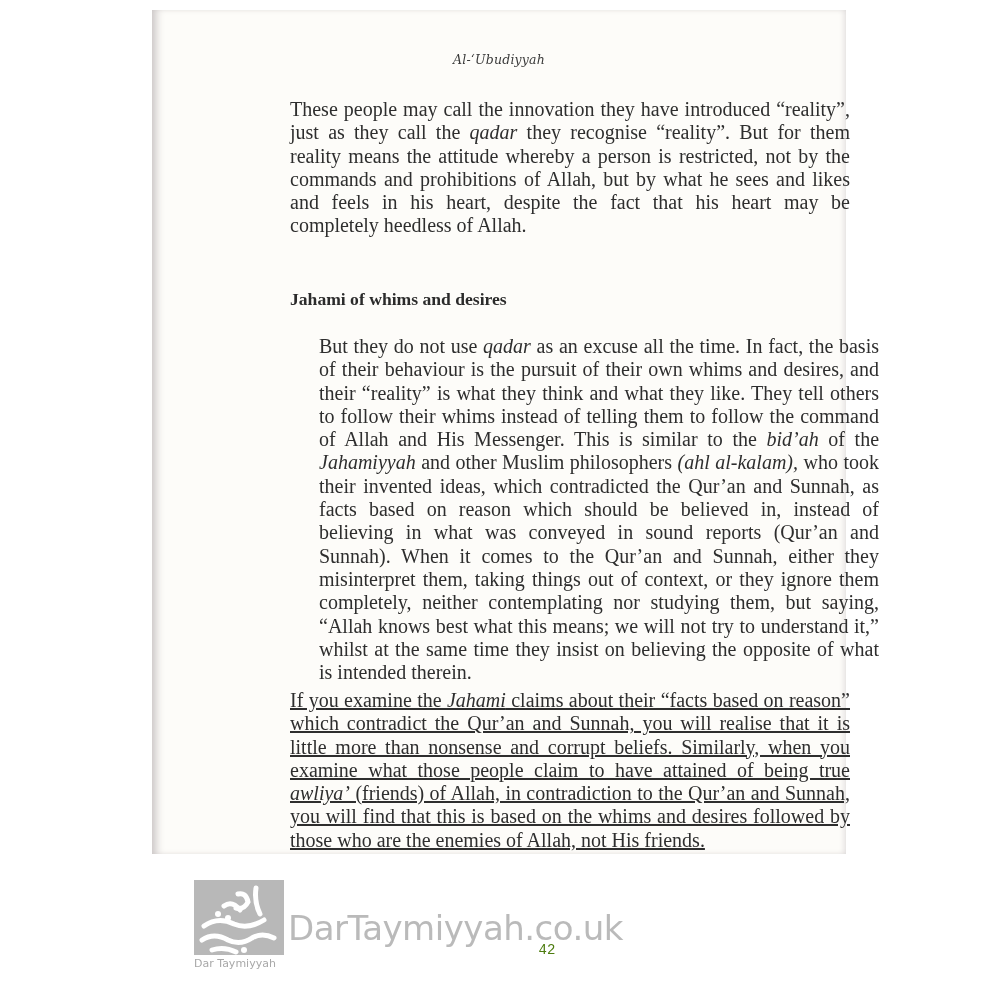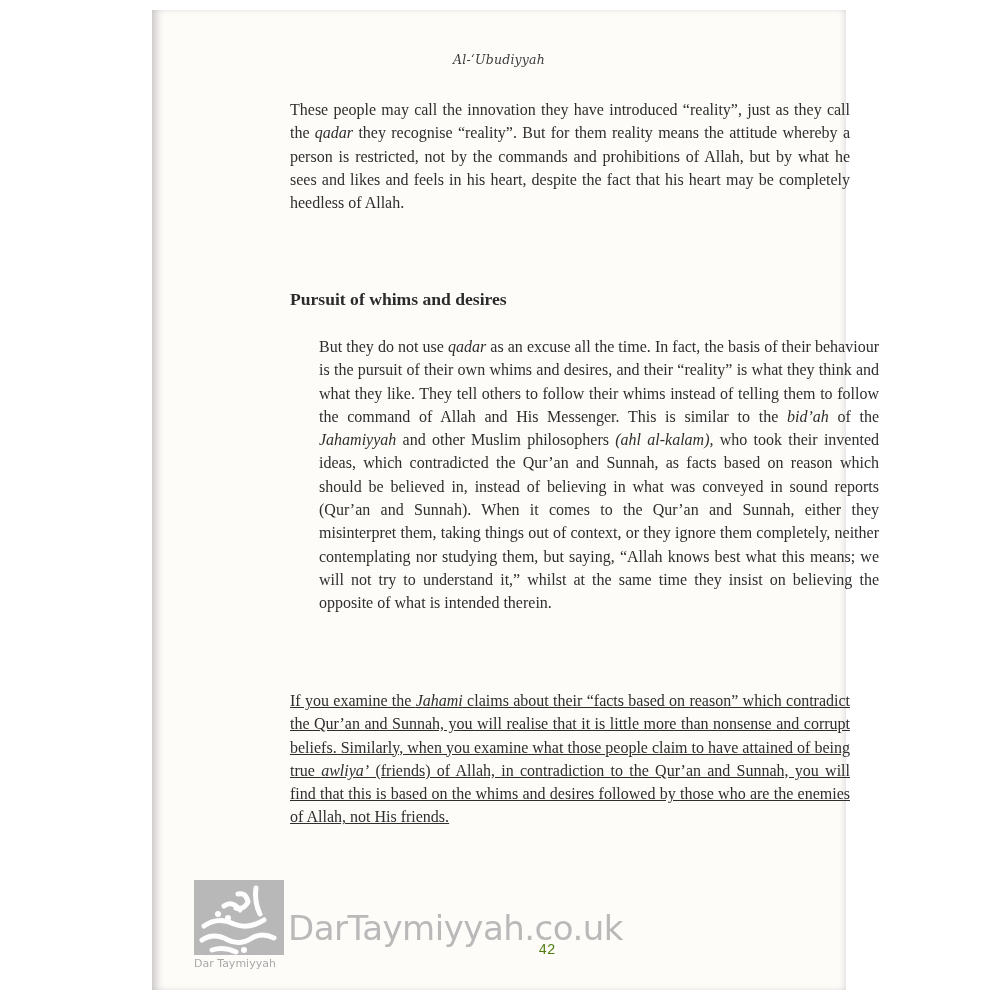--- a/index.html
+++ b/index.html
@@ -8,42 +8,42 @@
       width: 1000px;
       height: 1000px;
       background: #ffffff;
       overflow: hidden;
     }
     .page {
       position: absolute;
       left: 152px;
       top: 10px;
       width: 694px;
-      height: 980px;
+      height: 844px;
       background: #fdfcf9;
       box-shadow: inset 8px 0 8px -4px #c9c4c4, inset -4px 0 6px -3px #dcd8d8;
     }
     .running-head {
       position: absolute;
       top: 42px;
       left: 0;
       width: 100%;
       text-align: center;
       font-family: "DejaVu Serif", serif;
       font-style: italic;
       font-size: 12.5px;
       color: #3a3a3a;
       letter-spacing: 0.2px;
     }
     .body-text {
       position: absolute;
       left: 138px;
       width: 560px;
       font-family: "Liberation Serif", serif;
-      font-size: 16px;
+      font-size: 20px;
       line-height: 23.3px;
       color: #2e2e2e;
       text-align: justify;
     }
     .body-text p {
       margin: 0;
     }
     .body-text em {
       font-style: italic;
     }
@@ -114,21 +114,21 @@
 </head>
 <body>
 
 <div class="page">
   <div class="running-head">Al-‘Ubudiyyah</div>
 
   <div class="body-text p1">
     <p>These people may call the innovation they have introduced “reality”, just as they call the <em>qadar</em> they recognise “reality”. But for them reality means the attitude whereby a person is restricted, not by the commands and prohibitions of Allah, but by what he sees and likes and feels in his heart, despite the fact that his heart may be completely heedless of Allah.</p>
   </div>
 
-  <div class="heading">Pursuit of whims and desires</div>
+  <div class="heading">Jahami of whims and desires</div>
 
   <div class="body-text p2">
     <p>But they do not use <em>qadar</em> as an excuse all the time. In fact, the basis of their behaviour is the pursuit of their own whims and desires, and their “reality” is what they think and what they like. They tell others to follow their whims instead of telling them to follow the command of Allah and His Messenger. This is similar to the <em>bid’ah</em> of the <em>Jahamiyyah</em> and other Muslim philosophers <em>(ahl al-kalam),</em> who took their invented ideas, which contradicted the Qur’an and Sunnah, as facts based on reason which should be believed in, instead of believing in what was conveyed in sound reports (Qur’an and Sunnah). When it comes to the Qur’an and Sunnah, either they misinterpret them, taking things out of context, or they ignore them completely, neither contemplating nor studying them, but saying, “Allah knows best what this means; we will not try to understand it,” whilst at the same time they insist on believing the opposite of what is intended therein.</p>
   </div>
 
   <div class="body-text p3">
     <p>If you examine the <em>Jahami</em> claims about their “facts based on reason” which contradict the Qur’an and Sunnah, you will realise that it is little more than nonsense and corrupt beliefs. Similarly, when you examine what those people claim to have attained of being true <em>awliya’</em> (friends) of Allah, in contradiction to the Qur’an and Sunnah, you will find that this is based on the whims and desires followed by those who are the enemies of Allah, not His friends.</p>
   </div>
 
   <div class="page-number">42</div>

